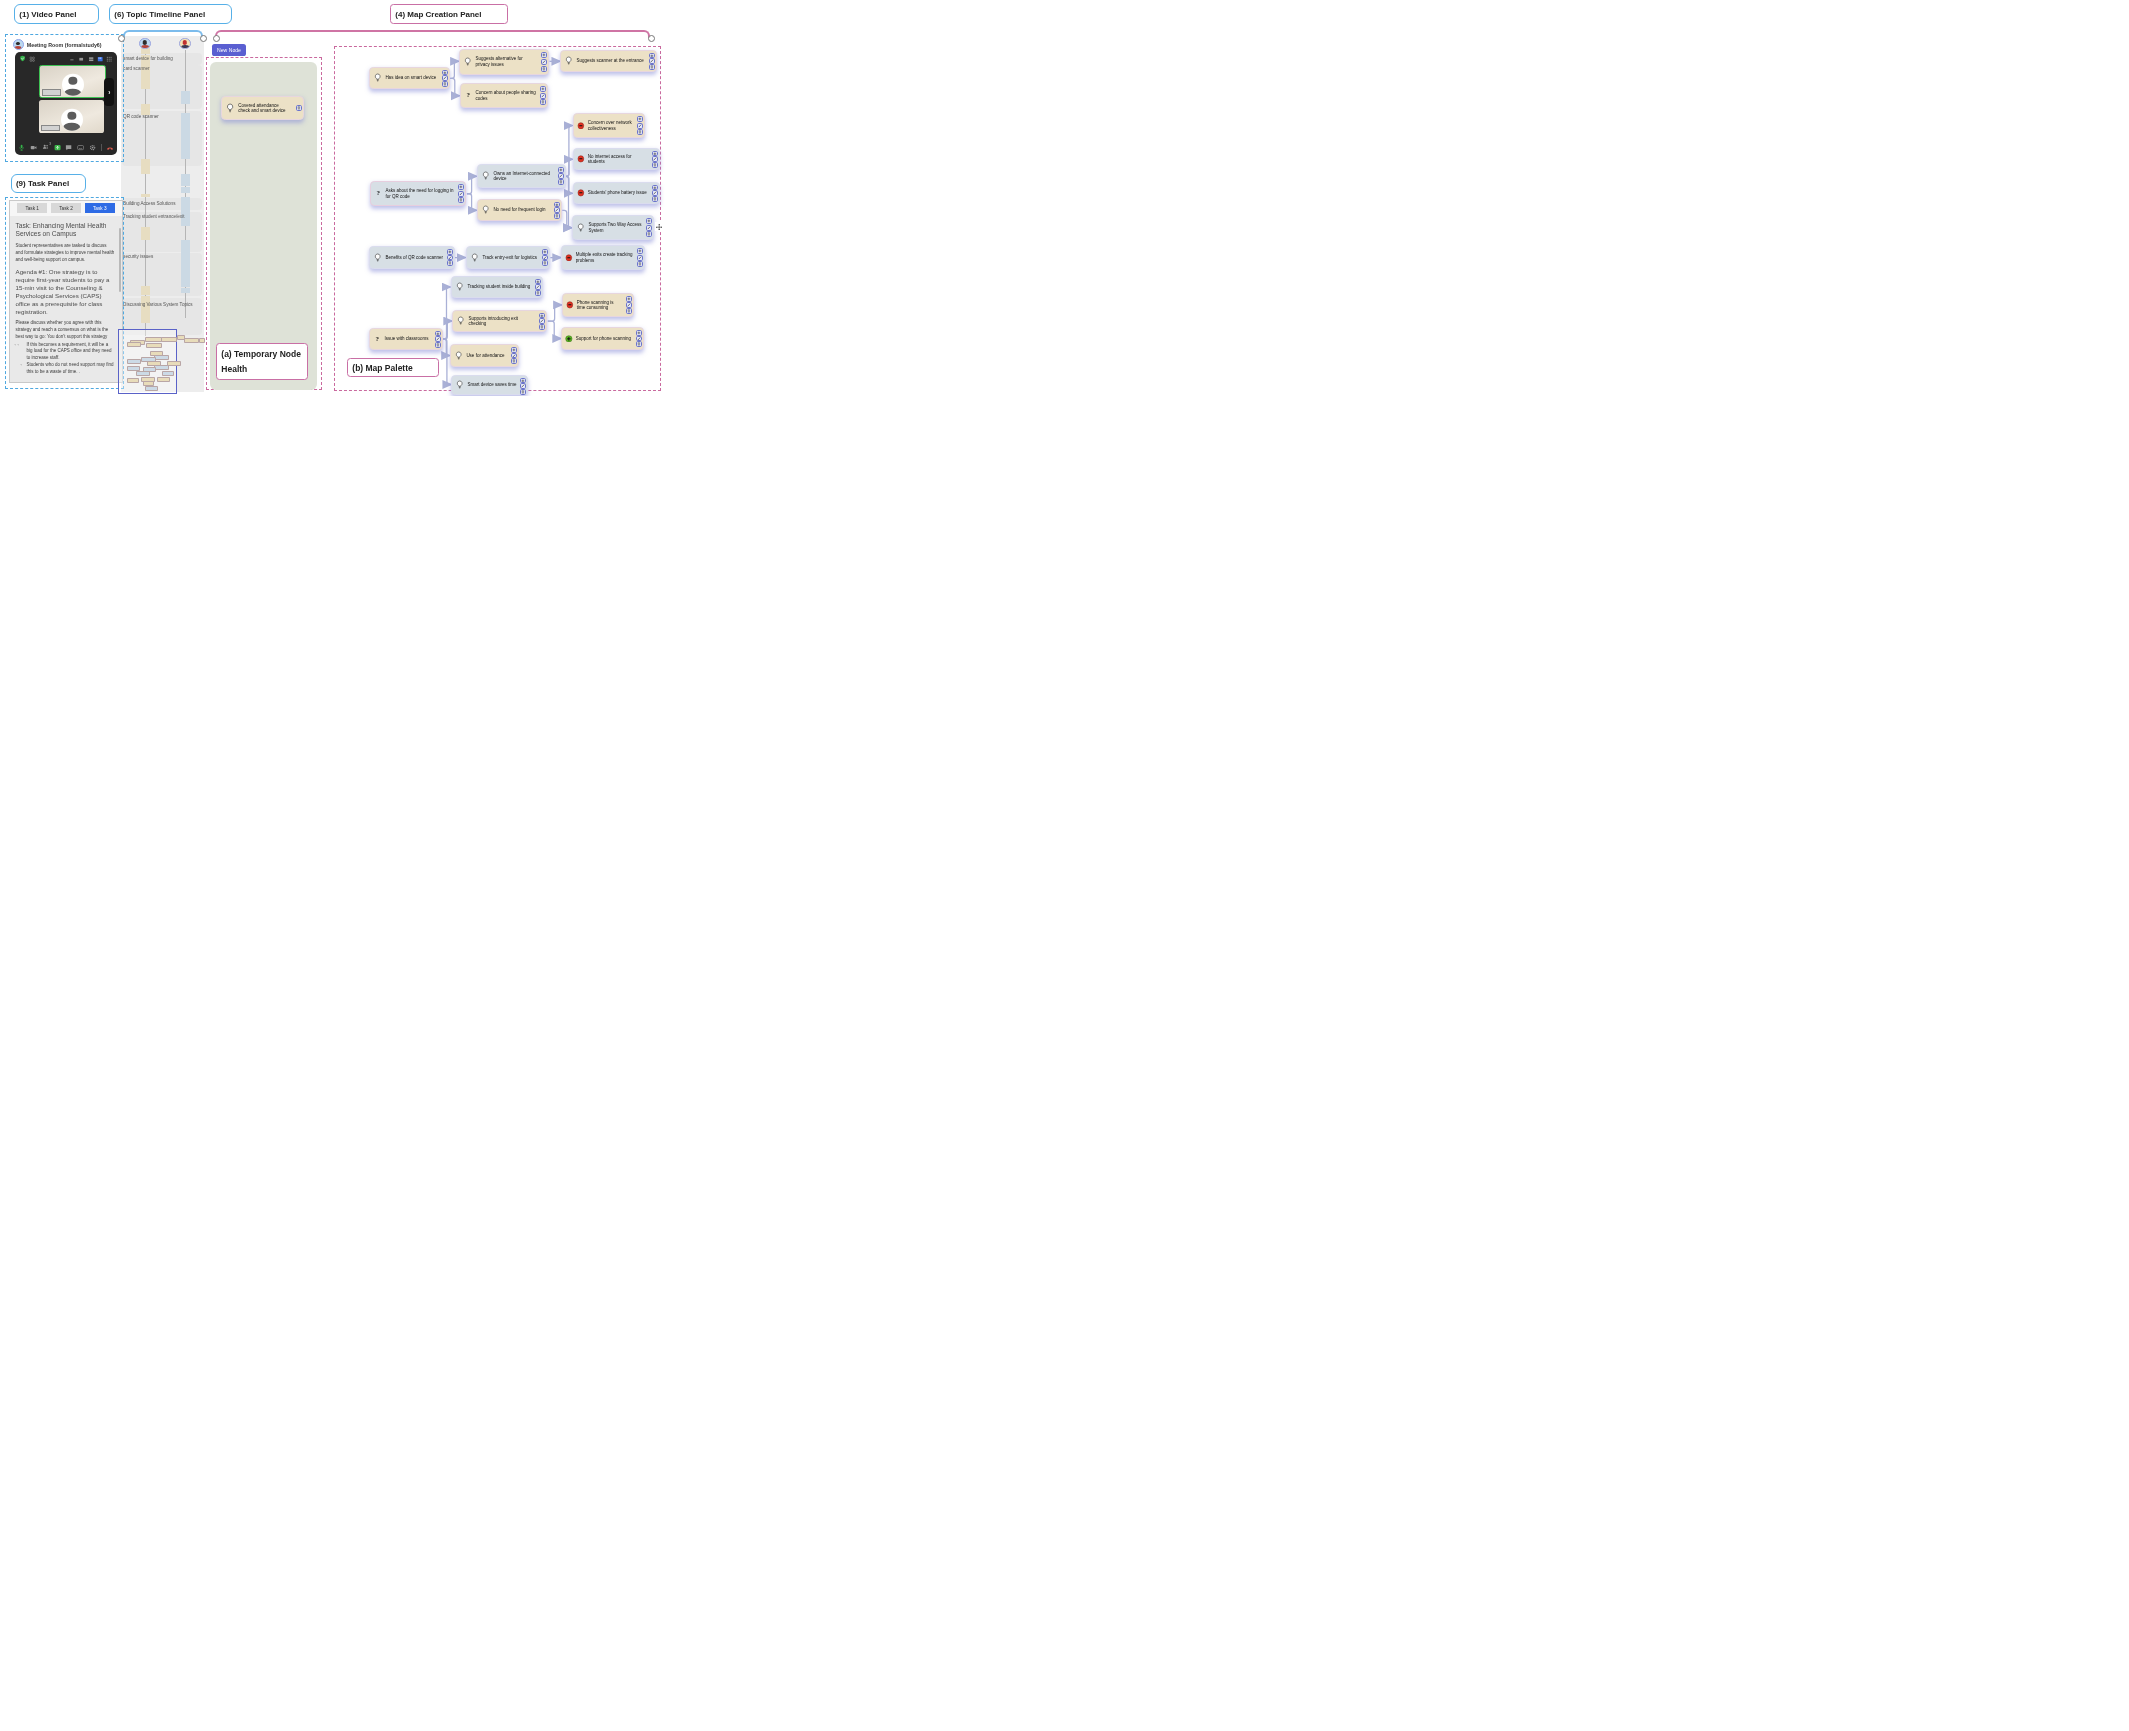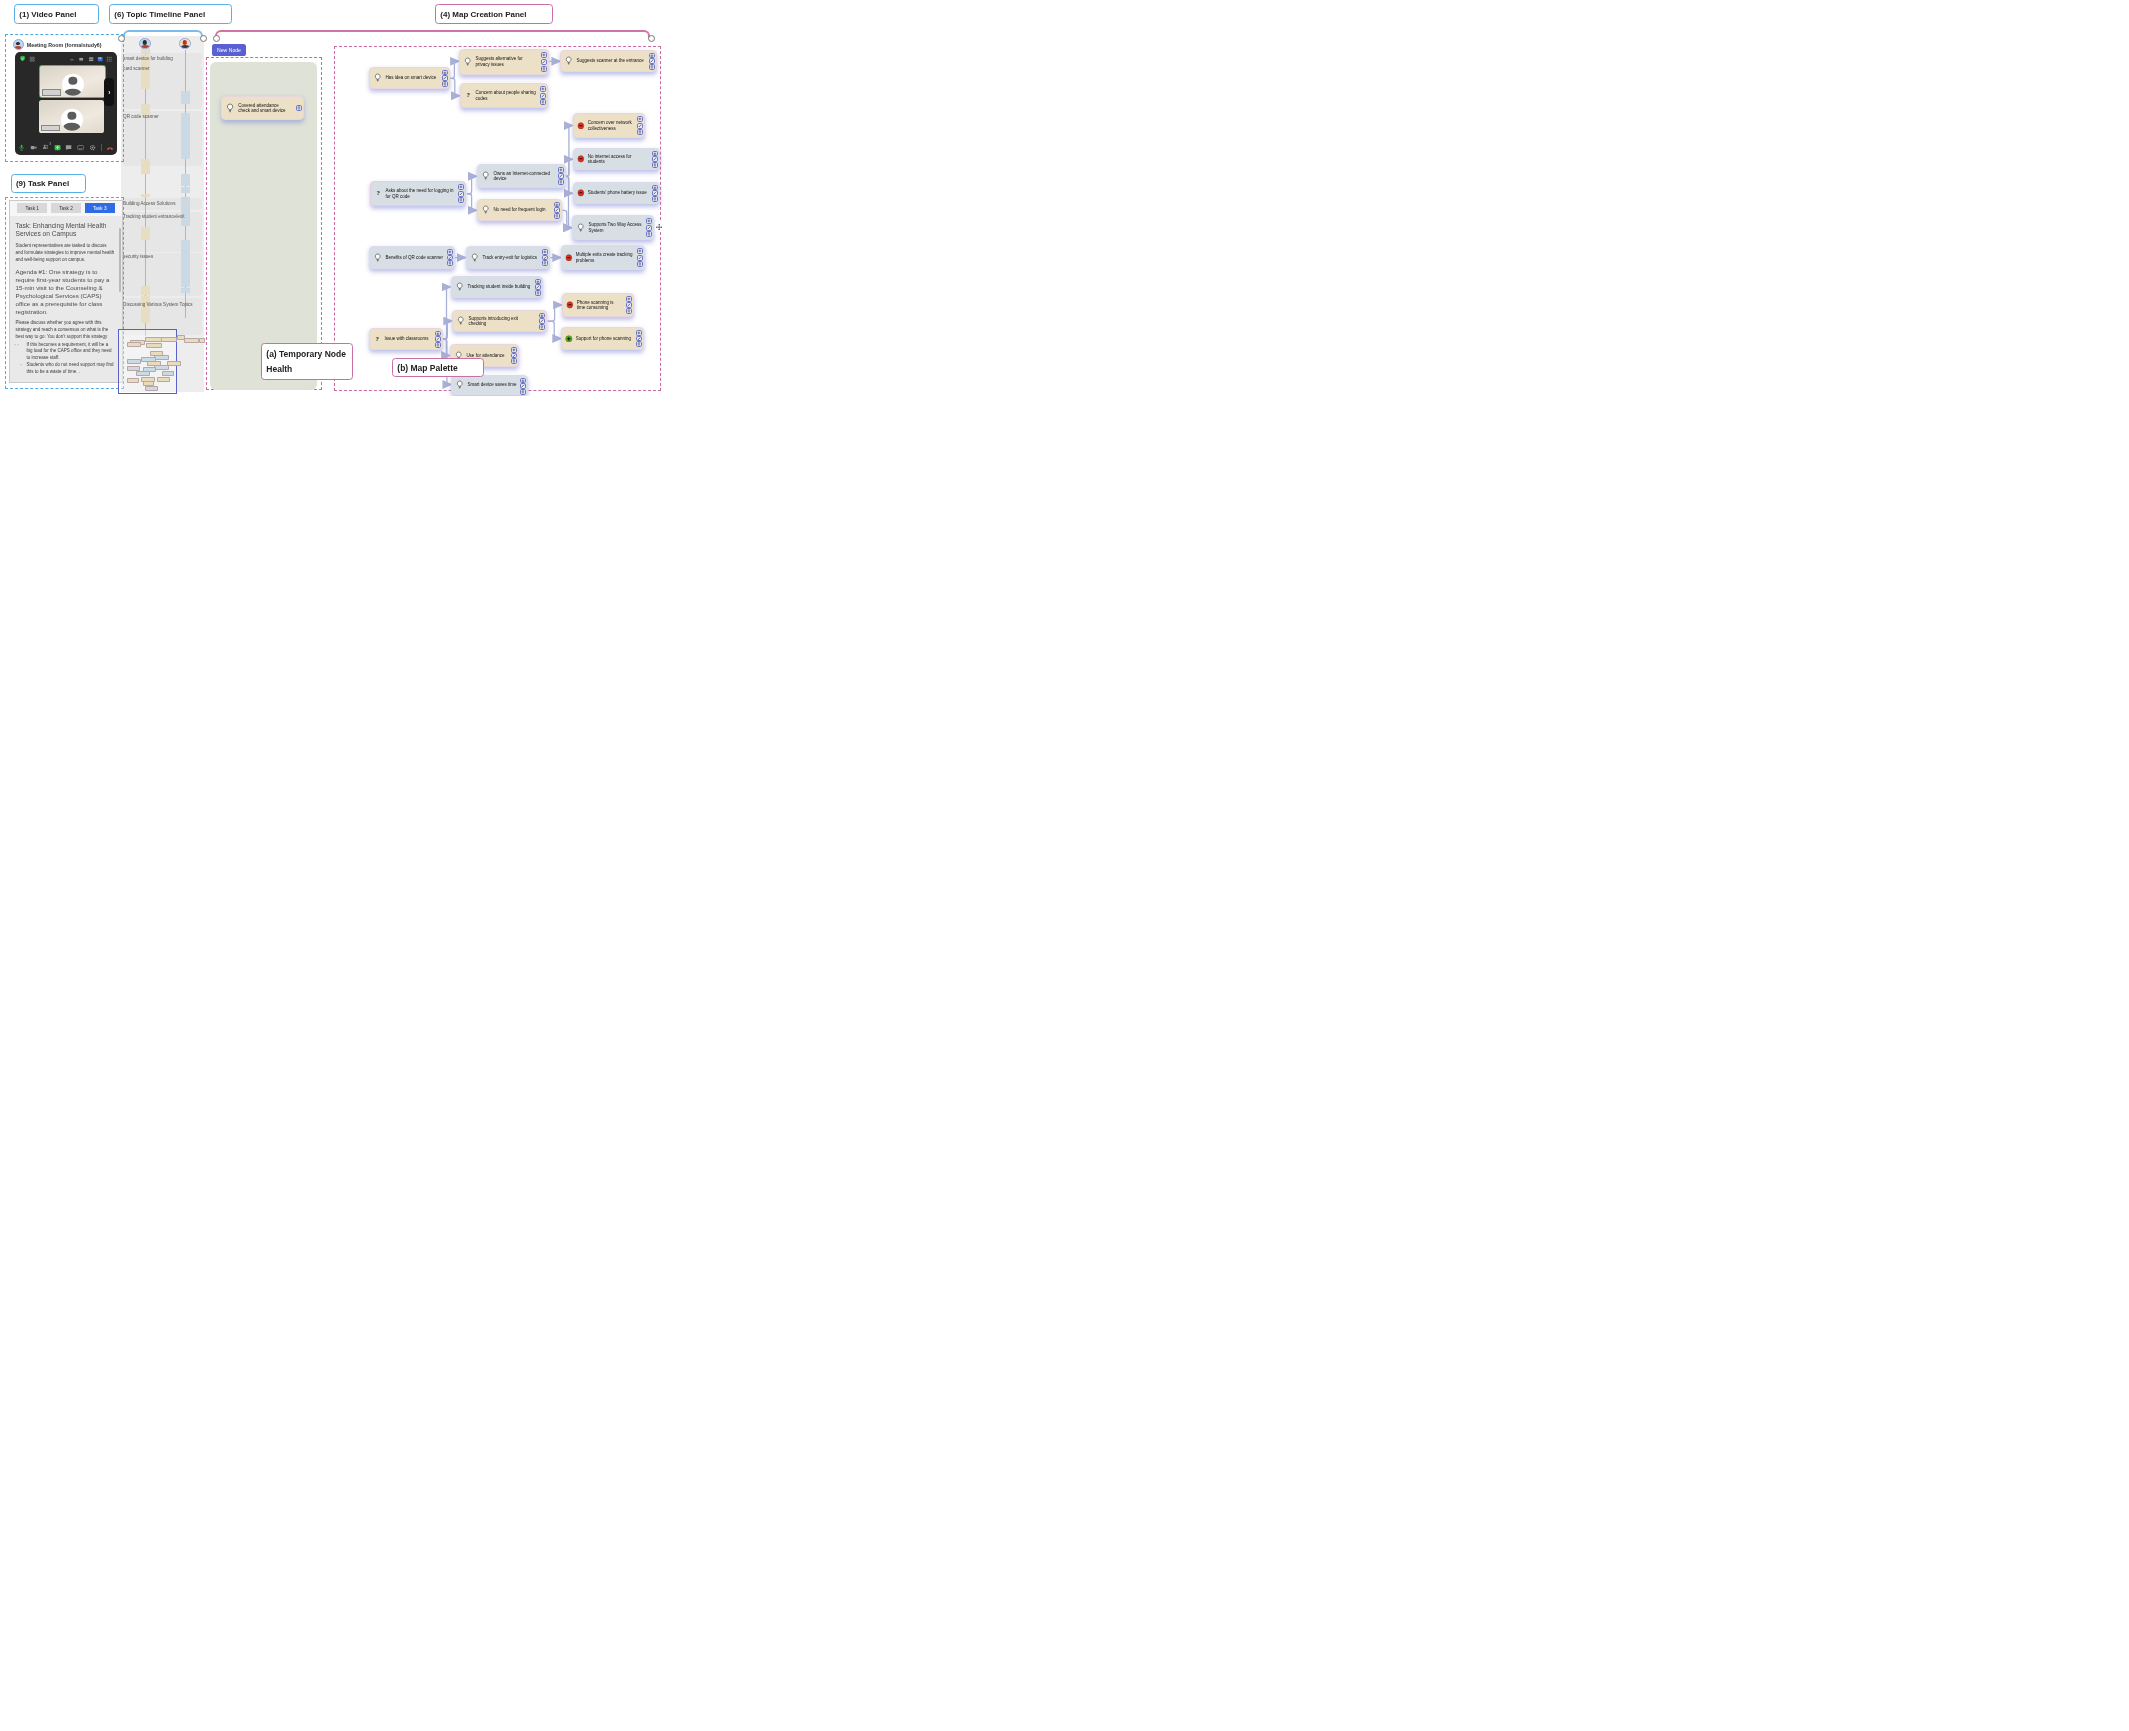--- a/index.html
+++ b/index.html
@@ -1,22 +1,22 @@
 <!DOCTYPE html>
 <html style="font-size:6.8px"><head>
 <meta charset="utf-8">
 <style>
   html,body{margin:0;padding:0;background:#fff;}
   body{width:669px;height:396px;position:relative;font-family:"Liberation Sans",sans-serif;overflow:hidden;}
 
   
   .panel-label{position:absolute;background:#fff;border:1.7px solid;border-radius:3.4px;
     display:flex;align-items:center;padding:0 4.3px;font-weight:bold;font-size:8px;color:#222;z-index:30;box-sizing:border-box;}
-  .blue-label{border-color:#57b0e8;}
-  .pink-label{border-color:#c96fa5;margin-left:45px;}
+  .blue-label{border-color:#57b0e8;border-radius:6px;}
+  .pink-label{border-color:#c96fa5;}
 
   
   .dashed-box{position:absolute;border:1.3px dashed;z-index:4;box-sizing:border-box;}
   .blue-dash{border-color:#4fa8e0;}
   .pink-dash{border-color:#c9699e;}
 
   
   .bracket{position:absolute;top:30px;height:7.7px;border:2.1px solid;border-bottom:none;border-radius:6px 6px 0 0;z-index:24;box-sizing:border-box;}
   .bracket.blue{border-color:#7cbcec;}
   .bracket.pink{border-color:#cf74a4;}

